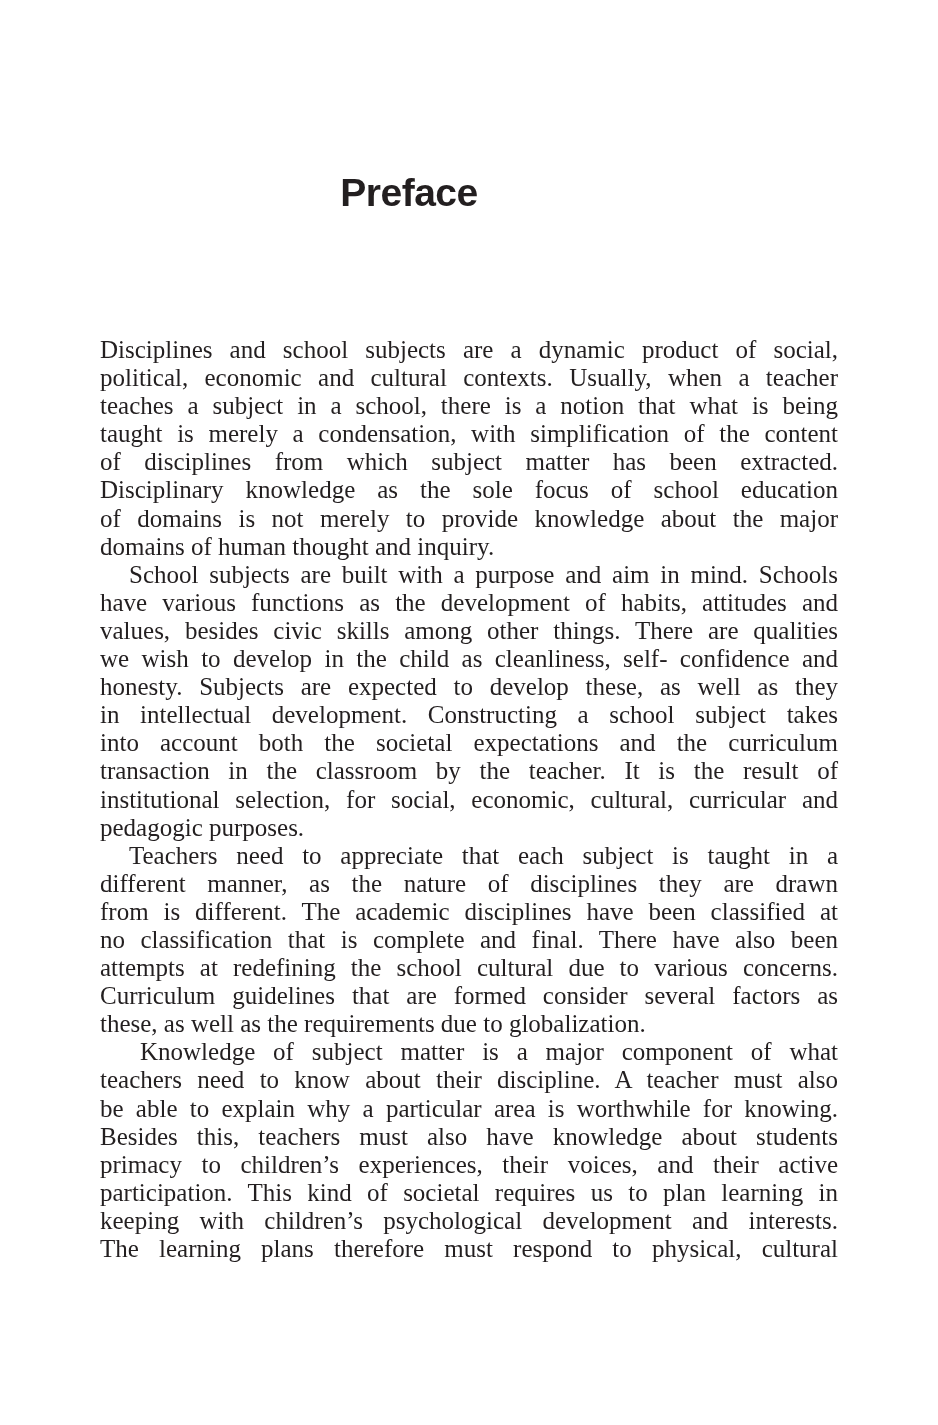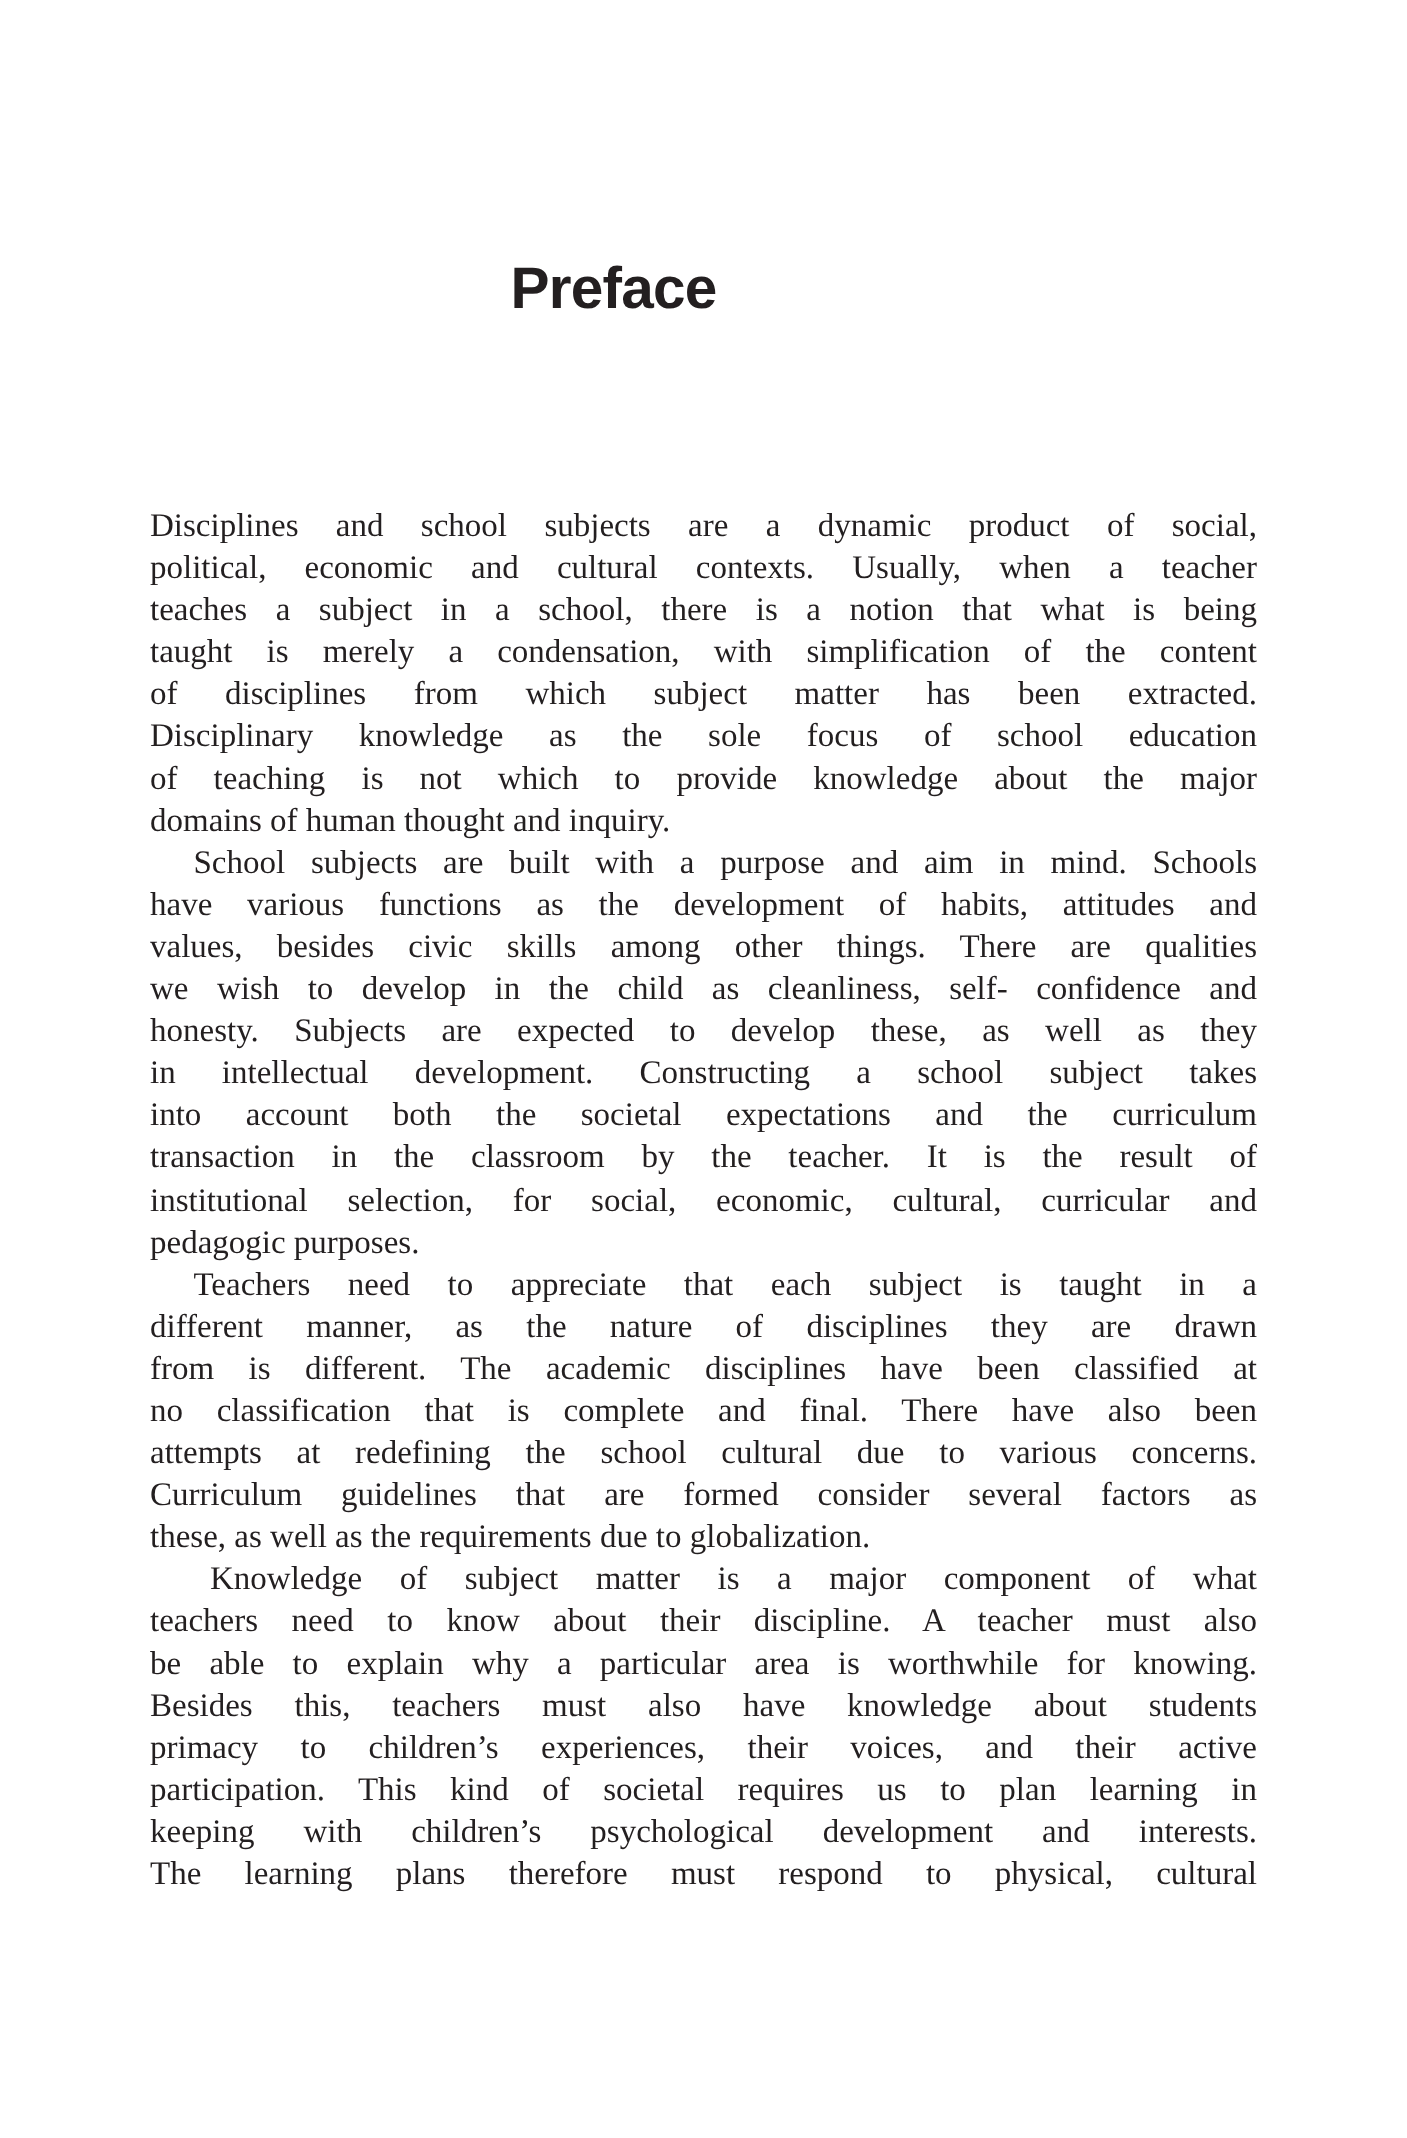--- a/index.html
+++ b/index.html
@@ -33,21 +33,21 @@
       line-height: 48px;
       color: #231f20;
       letter-spacing: -0.5px;
     }
     .body-text {
       position: absolute;
       left: 100px;
       top: 336px;
       width: 738px;
       font-family: "Liberation Serif", serif;
-      font-size: 22px;
+      font-size: 25px;
       color: #231f20;
     }
     .line {
       display: block;
       height: 28.1px;
       line-height: 28.1px;
       white-space: nowrap;
       text-align: justify;
       text-align-last: justify;
       overflow: visible;
@@ -68,21 +68,21 @@
 <div class="page">
   <h1 class="title">Preface</h1>
   <div class="body-text" id="body-text">
       <div>
         <span class="line">Disciplines and school subjects are a dynamic product of social,</span>
         <span class="line">political, economic and cultural contexts. Usually, when a teacher</span>
         <span class="line">teaches a subject in a school, there is a notion that what is being</span>
         <span class="line">taught is merely a condensation, with simplification of the content</span>
         <span class="line">of disciplines from which subject matter has been extracted.</span>
         <span class="line">Disciplinary knowledge as the sole focus of school education</span>
-        <span class="line">of teaching is not which to provide knowledge about the major</span>
+        <span class="line">of domains is not merely to provide knowledge about the major</span>
         <span class="line last">domains of human thought and inquiry.</span>
       </div>
       <div>
         <span class="line indent">School subjects are built with a purpose and aim in mind. Schools</span>
         <span class="line">have various functions as the development of habits, attitudes and</span>
         <span class="line">values, besides civic skills among other things. There are qualities</span>
         <span class="line">we wish to develop in the child as cleanliness, self- confidence and</span>
         <span class="line">honesty. Subjects are expected to develop these, as well as they</span>
         <span class="line">in intellectual development. Constructing a school subject takes</span>
         <span class="line">into account both the societal expectations and the curriculum</span>

